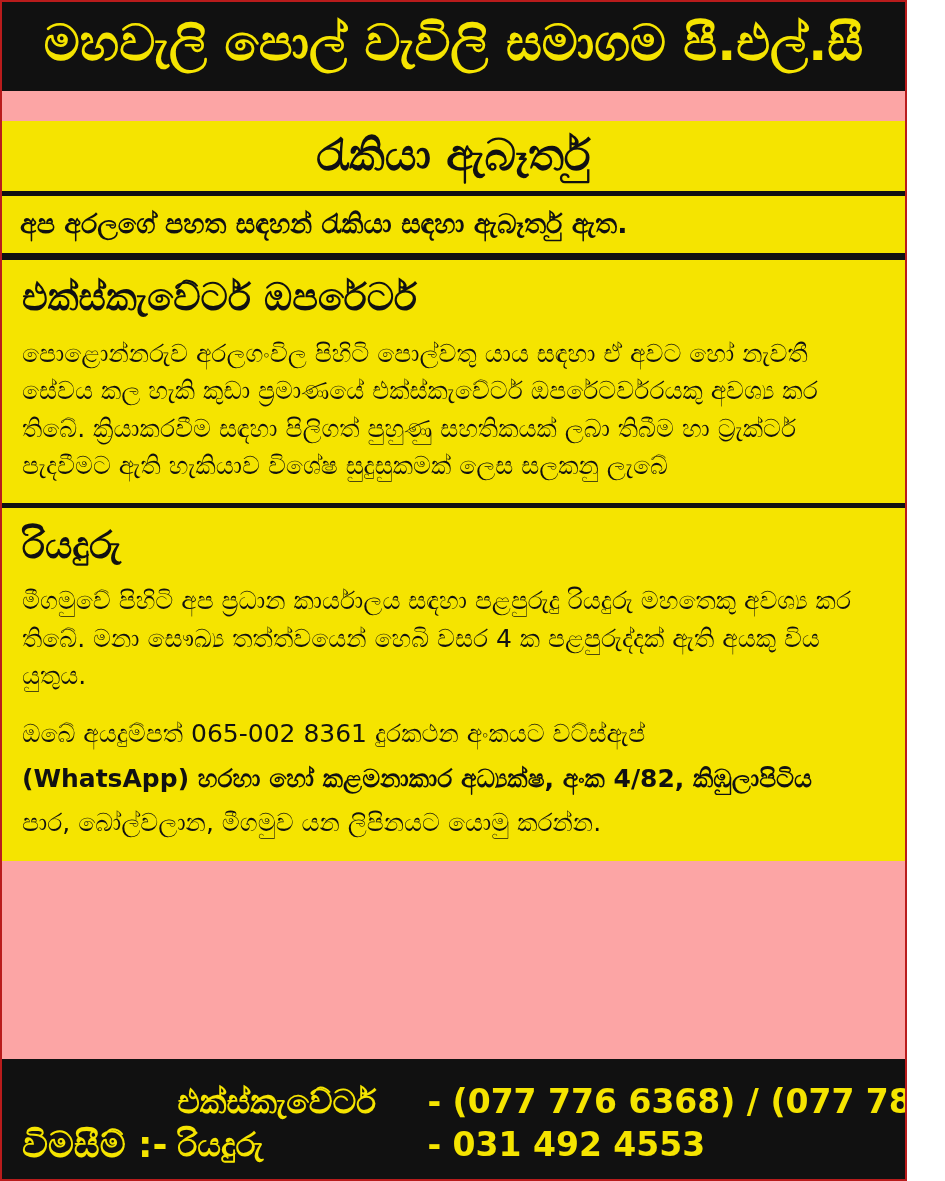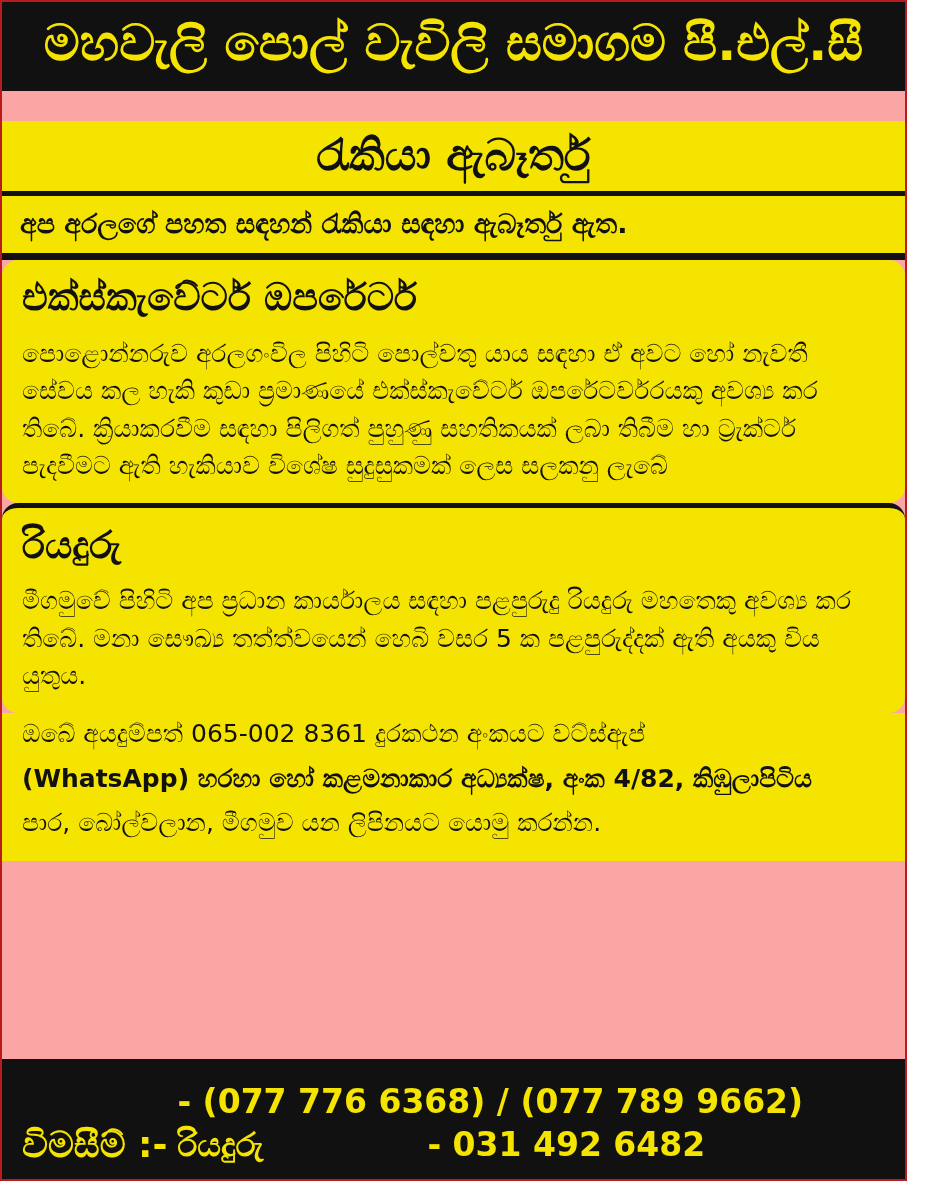--- a/index.html
+++ b/index.html
@@ -55,21 +55,20 @@
   .intro-text {
     font-size: 27px;
     font-weight: bold;
     line-height: 1.3;
   }
   
   .job {
     background: #f5e400;
     color: #111111;
     padding: 14px 20px 18px 20px;
-    border-radius: 16px;
   }
   .job + .job {
     border-top: 5px solid #111111;
   }
   .job-title {
     font-size: 38px;
     font-weight: bold;
     line-height: 1.25;
     margin-bottom: 10px;
   }
@@ -160,38 +159,39 @@
   <div class="job">
     <div class="job-title">එක්ස්කැවේටර් ඔපරේටර්</div>
     <div class="job-body">
       <p>පොළොන්නරුව අරලගංවිල පිහිටි පොල්වතු යාය සඳහා ඒ අවට හෝ නැවතී සේවය කල හැකි කුඩා ප්‍රමාණයේ එක්ස්කැවේටර් ඔපරේටර්වරයකු අවශ්‍ය කර තිබේ. ක්‍රියාකරවීම සඳහා පිලිගත් පුහුණු සහතිකයක් ලබා තිබීම හා ට්‍රැක්ටර් පැදවීමට ඇති හැකියාව විශේෂ සුදුසුකමක් ලෙස සලකනු ලැබේ</p>
     </div>
   </div>
 
   <div class="job">
     <div class="job-title">රියදුරු</div>
     <div class="job-body">
-      <p>මීගමුවේ පිහිටි අප ප්‍රධාන කාර්යාලය සඳහා පළපුරුදු රියදුරු මහතෙකු අවශ්‍ය කර තිබේ. මනා සෞඛ්‍ය තත්ත්වයෙන් හෙබි වසර 5 ක පළපුරුද්දක් ඇති අයකු විය යුතුය.</p>
+      <p>මීගමුවේ පිහිටි අප ප්‍රධාන කාර්යාලය සඳහා පළපුරුදු රියදුරු මහතෙකු අවශ්‍ය කර තිබේ. මනා සෞඛ්‍ය තත්ත්වයෙන් හෙබි වසර 4 ක පළපුරුද්දක් ඇති අයකු විය යුතුය.</p>
     </div>
   </div>
 
   <div class="apply-block">
     <div class="apply-text">
       <p>ඔබේ අයදුම්පත් 065-002 8361 දුරකථන අංකයට වට්ස්ඇප්</p>
       <p class="bold">(WhatsApp) හරහා හෝ කළමනාකාර අධ්‍යක්ෂ, අංක 4/82, කිඹුලාපිටිය</p>
       <p>පාර, බෝල්වලාන, මීගමුව යන ලිපිනයට යොමු කරන්න.</p>
     </div>
   </div>
 
   <div class="contact-band">
     <div class="contact-label">විමසීම් :-</div>
     <div class="contact-rows">
       <div class="contact-row">
+        <span class="contact-role">එක්ස්කැවේටර්</span>
         <span class="contact-numbers">- (077 776 6368) / (077 789 9662)</span>
       </div>
       <div class="contact-row">
         <span class="contact-role">රියදුරු</span>
-        <span class="contact-numbers">- 031 492 6482</span>
+        <span class="contact-numbers">- 031 492 4553</span>
       </div>
     </div>
   </div>
 
 </div>
 
 </body></html>

